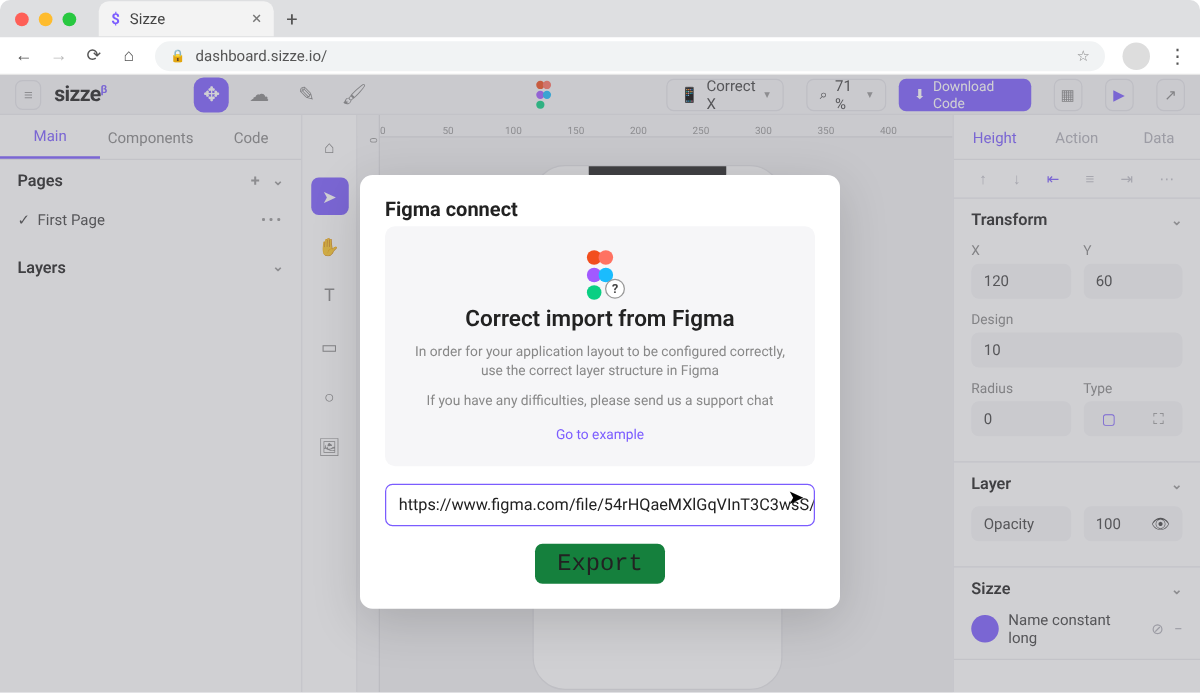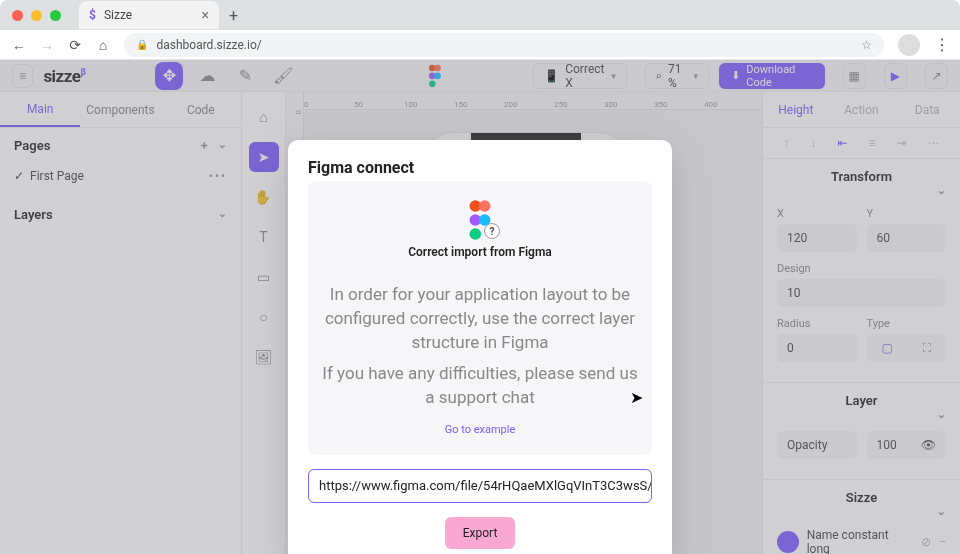--- a/index.html
+++ b/index.html
@@ -65,43 +65,43 @@
 .notch { position: absolute; top: 0; left: 50%; transform: translateX(-50%); width: 110px; height: 18px; background: #222; border-bottom-left-radius: 12px; border-bottom-right-radius: 12px; }
 
 
 .right { width: 198px; background: #fff; border-left: 1px solid #ececef; overflow-y: auto; }
 .rtabs { display: flex; height: 36px; font-size: 12px; border-bottom: 1px solid #ececef; }
 .rtab { flex: 1; display: flex; align-items: center; justify-content: center; color: #b0b0b8; }
 .rtab.active { color: #7b5cff; }
 .align-row { display: flex; justify-content: space-around; padding: 8px 10px; border-bottom: 1px solid #ececef; color: #c0c0c8; font-size: 12px; }
 .align-row .on { color: #7b5cff; }
 .panel-sec { border-bottom: 1px solid #ececef; padding: 10px 14px; }
-.panel-sec .hdr { display: flex; align-items: center; font-size: 13px; font-weight: 600; color: #222; margin-bottom: 10px; flex-direction: column; }
+.panel-sec .hdr { display: flex; align-items: center; font-size: 13px; font-weight: 600; color: #222; margin-bottom: 10px; }
 .panel-sec .hdr .chev { margin-left: auto; color: #999; font-size: 11px; }
 .field-row { display: flex; gap: 10px; margin-bottom: 10px; }
 .fld { flex: 1; }
 .fld label { font-size: 11px; color: #888; display: block; margin-bottom: 4px; }
 .fld .inp { height: 28px; background: #f6f6f8; border-radius: 6px; display: flex; align-items: center; padding: 0 10px; font-size: 12px; color: #444; }
 .fld .inp-sq { height: 28px; background: #f6f6f8; border-radius: 6px; display: flex; align-items: center; justify-content: space-around; font-size: 12px; color: #888; }
 .fill-row { display: flex; align-items: center; gap: 8px; font-size: 12px; color: #444; }
 .swatch { width: 22px; height: 22px; border-radius: 50%; background: #7b5cff; }
 .fill-icons { margin-left: auto; display: flex; gap: 8px; color: #b0b0b8; font-size: 12px; }
 
 
 .overlay { position: absolute; top: 60px; left: 0; right: 0; bottom: 0; background: rgba(120,120,130,0.35); display: flex; align-items: flex-start; justify-content: center; padding-top: 80px; }
 .modal { width: 384px; background: #fff; border-radius: 10px; padding: 18px 20px 20px; box-shadow: 0 10px 40px rgba(0,0,0,0.15); }
 .modal h2 { font-size: 16px; font-weight: 700; color: #222; margin-bottom: 4px; }
 .info-box { background: #f6f6f8; border-radius: 8px; padding: 18px 14px; text-align: center; margin-bottom: 14px; }
 .info-box .fic { width: 28px; height: 36px; margin: 0 auto 10px; position: relative; }
 .info-box .q { position: absolute; bottom: -4px; right: -6px; width: 16px; height: 16px; border-radius: 50%; background: #fff; border: 1px solid #999; font-size: 10px; font-weight: 700; color: #444; display: flex; align-items: center; justify-content: center; }
-.info-box h3 { font-size: 12px; font-weight: 600; color: #222; margin-bottom: 24px; }
-.info-box p { font-size: 17px; color: #888; line-height: 1.4; margin-bottom: 8px; }
+.info-box h3 { font-size: 18px; font-weight: 600; color: #222; margin-bottom: 8px; }
+.info-box p { font-size: 11px; color: #888; line-height: 1.4; margin-bottom: 8px; }
 .info-box a { font-size: 11px; color: #7b5cff; text-decoration: none; }
 .url-inp { width: 100%; height: 34px; border: 1.5px solid #7b5cff; border-radius: 6px; padding: 0 10px; font-size: 13px; color: #222; margin-bottom: 14px; white-space: nowrap; overflow: hidden; display: flex; align-items: center; }
-.export-btn { display: block; margin: 0 auto; background: #f9a8d4; border: none; height: 32px; padding: 0 18px; border-radius: 6px; font-size: 12px; color: #222; }
+.export-btn { display: block; margin: 0 auto; background: #15803d; border: none; height: 32px; padding: 0 18px; border-radius: 6px; font-size: 19px; color: #222; font-family: Liberation Mono, monospace; }
 .cursor { position: absolute; top: 328px; left: 630px; font-size: 16px; color: #000; pointer-events: none; }
 
 svg { display: block; }
 </style>
 </head>
 <body>
 
 <div class="browser-bar">
   <div class="traffic">
     <div class="dot r"></div>

